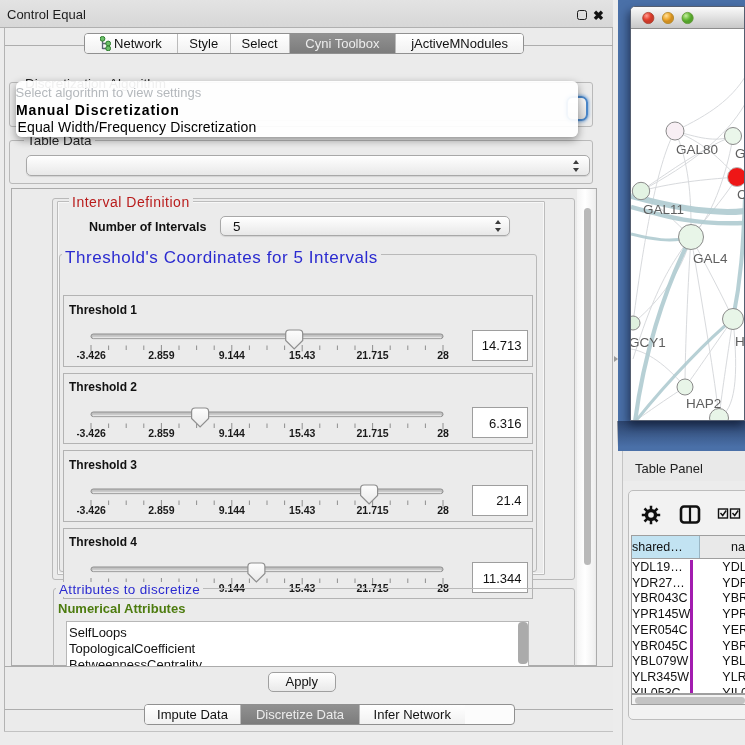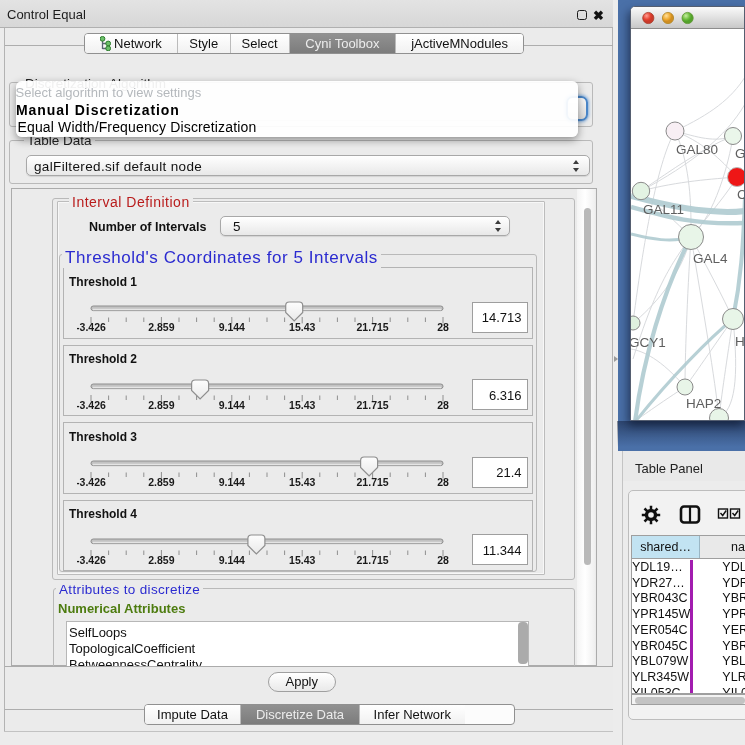--- a/index.html
+++ b/index.html
@@ -33,21 +33,21 @@
 .combo .arr { position:absolute; right:9px; top:50%; transform:translateY(-50%);
   width:8px; height:14px; }
 .combo .arr:before { content:""; position:absolute; left:0.5px; top:1px;
   border:3.5px solid transparent; border-bottom:4.5px solid #3c3c3c; border-top:none; }
 .combo .arr:after { content:""; position:absolute; left:0.5px; bottom:1px;
   border:3.5px solid transparent; border-top:4.5px solid #3c3c3c; border-bottom:none; }
 
 .vthumb { position:absolute; background:#b9b9b9; border-radius:4px; }
 
 .thp { position:absolute; left:63px; width:470px; height:71.5px;
-  border:1px solid #b3b3b3; background:#ebebeb; }
+  border:1px solid #b3b3b3; background:#ebebeb;margin-top:28px; }
 .thp b { position:absolute; left:5px; top:6.5px; font-size:12px; color:#111; }
 .vbox { position:absolute; left:408px; top:33.5px; width:55.5px; height:31px;
   background:#ffffff; border:1px solid #9e9e9e; font-size:13px; color:#111;
   text-align:right; padding:7.5px 5px 0 0; }
 </style>
 </head>
 <body>
 
 <div class="abs" id="cp-body"></div>
 <div class="abs" id="cp-title">
@@ -74,21 +74,20 @@
 </div>
 
 <div class="grp" style="left:8.5px; top:82px; width:584px; height:45px;"></div>
 <div class="gt abs" style="left:22px; top:76px; font-size:13.5px; color:#222;">Discretization Algorithm</div>
 <div class="combo" style="left:25px; top:97px; width:563px; height:23px; border:none; background:#ebebeb;"></div>
 <div class="abs" style="left:566px; top:96px; width:22px; height:25px; border:2.5px solid #4a86c8; border-radius:6.5px; background:linear-gradient(#fafafa,#dcdcdc); box-shadow:0 0 3px 1px rgba(90,150,215,0.7);"></div>
 
 <div class="grp" style="left:8.5px; top:139.5px; width:584px; height:44px;"></div>
 <div class="gt abs" style="left:24px; top:133px; font-size:13.5px; color:#222;">Table Data</div>
 <div class="combo" style="left:26px; top:155px; width:564px; height:21px;">
-  <div class="txt" style="left:7px; letter-spacing:0.35px;">galFiltered.sif default node</div>
   <div class="arr"></div>
 </div>
 
 <div class="abs" style="left:10.5px; top:188px; width:586px; height:478px; border:1px solid #ababab; background:#ebebeb;"></div>
 
 <div class="abs" style="left:576.5px; top:189px; width:18px; height:476px; background:linear-gradient(90deg,#f4f4f4,#ffffff 45%,#efefef);"></div>
 <div class="vthumb" style="left:583.5px; top:208px; width:7px; height:357px;"></div>
 
 <div class="grp" style="left:52px; top:197.5px; width:522.5px; height:382.5px;"></div>
 <div class="gt abs" style="left:69px; top:193.5px; font-size:14px; letter-spacing:0.5px; color:#b91c1c;">Interval Definition</div>
@@ -276,21 +275,21 @@
 <div class="grp" style="left:53px; top:588px; width:522px; height:90px;"></div>
 <div class="gt abs" style="left:56px; top:582px; font-size:13.5px; letter-spacing:0.35px; color:#2b2bd0;">Attributes to discretize</div>
 <b class="abs" style="left:58px; top:601px; font-size:13px; color:#4d7c0f;">Numerical Attributes</b>
 <div class="abs" style="left:66px; top:620.5px; width:463px; height:46px; background:#ffffff; border:1px solid #b7b7b7; font-size:13px; color:#111; overflow:hidden;">
   <div style="padding:3px 0 0 2px; line-height:16px;">SelfLoops<br>TopologicalCoefficient<br>BetweennessCentrality</div>
 </div>
 <div class="vthumb" style="left:518px; top:621.5px; width:10px; height:42px; background:#ababab;"></div>
 
 <div class="abs" style="left:5px; top:666px; width:608px; height:65px; background:#ebebeb; border-top:1px solid #ababab;"></div>
 
-<div class="abs" style="left:268px; top:671.5px; width:67.5px; height:20px; border:1px solid #9f9f9f; border-radius:10px; background:linear-gradient(#ffffff,#e9e9e9); font-size:13px; color:#111; text-align:center; padding-top:1.5px;">Apply</div>
+<div class="abs" style="left:268px; top:671.5px; width:67.5px; height:20px; border:1px solid #9f9f9f; border-radius:5px; background:linear-gradient(#ffffff,#e9e9e9); font-size:13px; color:#111; text-align:center; padding-top:1.5px;">Apply</div>
 <div class="abs" style="left:5px; top:708.5px; width:608px; height:1px; background:#adadad;"></div>
 
 <div class="seg" style="left:144px; top:703.5px; width:371px;">
   <div style="width:96px;">Impute Data</div>
   <div class="on" style="width:119px;">Discretize Data</div>
   <div style="width:104.5px;">Infer Network</div>
 </div>
 <div class="abs" style="left:4px; top:730.5px; width:610px; height:1px; background:#c2c2c2;"></div>
 
 <div class="abs" style="left:613px; top:0; width:10px; height:745px; background:#ededed;"></div>
@@ -397,21 +396,21 @@
   <g stroke="#111" stroke-width="1.4" fill="none">
     <rect x="78.5" y="5" width="9" height="9"></rect>
     <path d="M80.5 9 l2.2 2.5 3.5-5"></path>
     <rect x="90.5" y="5" width="9" height="9"></rect>
     <path d="M92.5 9 l2.2 2.5 3.5-5"></path>
   </g>
 </svg>
 
 <div class="abs" style="left:631px; top:535px; width:114px; height:159px; background:#ffffff; border:1px solid #9f9f9f; border-right:none; overflow:hidden; font-size:12.5px; color:#111;">
   <div style="display:flex; height:23px; border-bottom:1px solid #9f9f9f;">
-    <div style="width:76px; background:#c2e3f2; border-right:1px solid #9ab6c4; text-align:center; padding-top:4px;">shared…</div>
+    <div style="width:76px; background:#c2e3f2; border-right:1px solid #9ab6c4; text-align:left; padding-top:4px;">shared…</div>
     <div style="flex:1; background:#e9e9e9; padding:4px 0 0 31px;">na</div>
   </div>
   <div style="display:flex; padding-top:1px;">
     <div style="width:76px; text-align:left; line-height:15.7px; border-right:3px solid #a21caf;">
       YDL19…<br>YDR27…<br>YBR043C<br>YPR145W<br>YER054C<br>YBR045C<br>YBL079W<br>YLR345W<br>YIL053C</div>
     <div style="flex:1; line-height:15.7px; padding-left:29px;">
       YDL1<br>YDR2<br>YBR0<br>YPR1<br>YER0<br>YBR0<br>YBL0<br>YLR3<br>YIL0</div>
   </div>
 </div>
 <div class="abs" style="left:631px; top:694px; width:114px; height:11px; background:#f3f3f3; border:1px solid #9f9f9f; border-right:none;">

